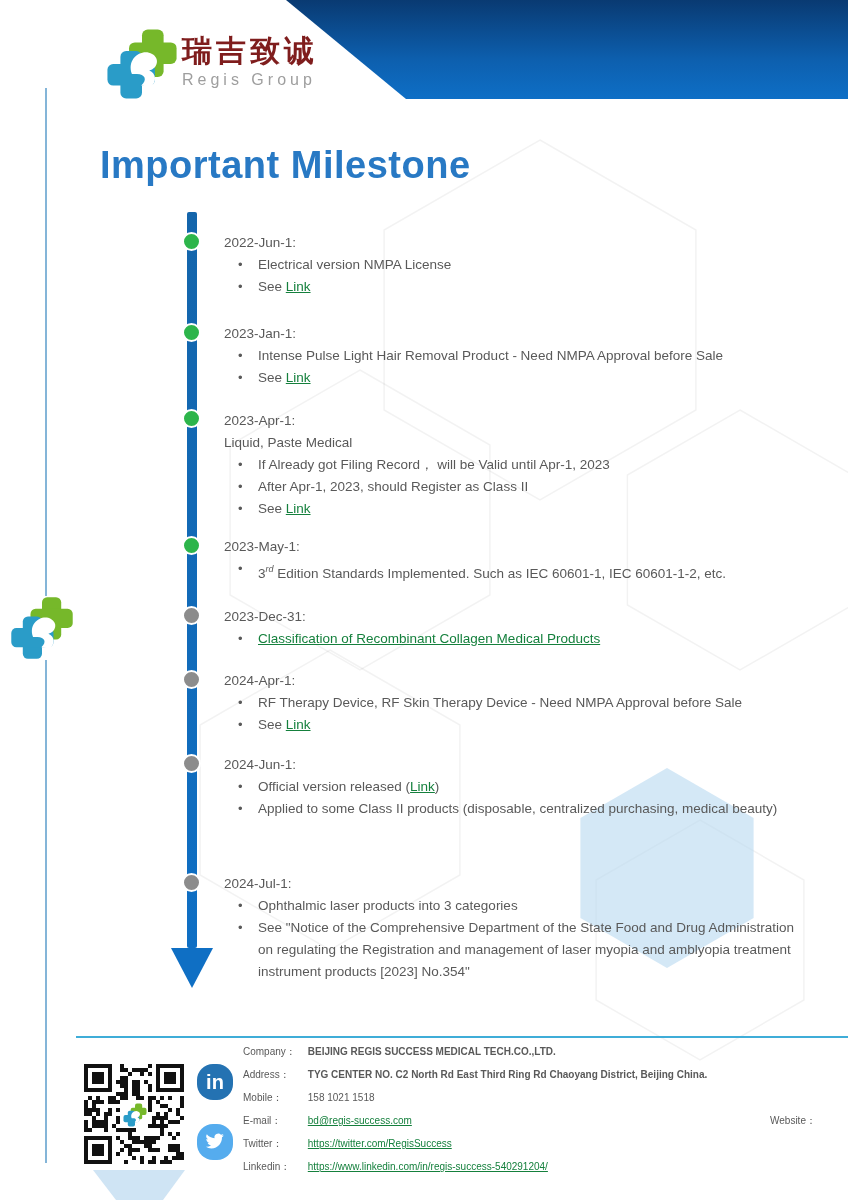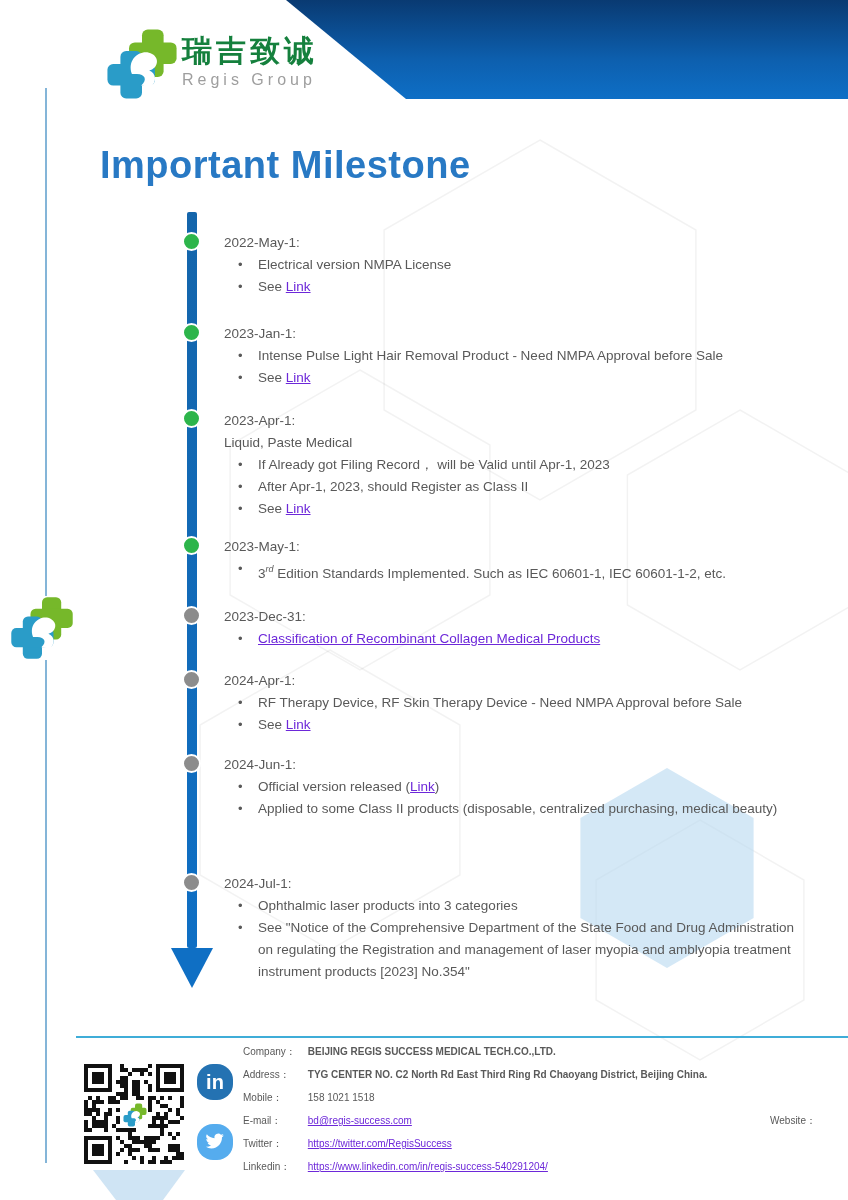--- a/index.html
+++ b/index.html
@@ -8,21 +8,21 @@
   
   .banner{position:absolute;left:0;top:0;width:848px;height:99px;
           clip-path:polygon(286px 0,848px 0,848px 99px,406px 99px);
           background:linear-gradient(180deg,#093a72 0%,#0d5fae 60%,#0e6fc6 100%);}
   
   .bg-deco{position:absolute;left:0;top:0;width:848px;height:1200px;pointer-events:none;}
   
   .hdr-logo{position:absolute;left:106px;top:28px;display:flex;align-items:flex-start;}
   .hdr-logo .mark{width:72px;height:72px;}
   .hdr-text{margin-left:4px;}
-  .hdr-cn{font-size:30px;font-weight:bold;color:#15803d;letter-spacing:4px;line-height:34px;margin-top:6px;}
+  .hdr-cn{font-size:30px;font-weight:bold;color:#7f1d1d;letter-spacing:4px;line-height:34px;margin-top:6px;}
   .hdr-en{font-size:16px;color:#9e9e9e;letter-spacing:4px;line-height:20px;margin-top:2px;}
   
   .left-line{position:absolute;left:45px;top:88px;width:2px;height:1075px;background:#5b9ccb;opacity:.75;}
   .side-logo{position:absolute;left:10px;top:596px;width:64px;height:64px;background:#fff;}
   
   .title{position:absolute;left:100px;top:144px;font-size:38px;font-weight:bold;color:#2879c4;letter-spacing:.5px;text-align:right;}
   
   .tbar{position:absolute;left:187px;top:212px;width:10px;height:736px;
         background:linear-gradient(180deg,#1465ab,#0f6fc4);border-radius:2px;}
   .tarrow{position:absolute;left:171px;top:948px;width:0;height:0;
@@ -30,21 +30,21 @@
   .dot{position:absolute;left:182px;width:15px;height:15px;border-radius:50%;border:2px solid #ffffff;}
   .dot.green{background:#2db54b;}
   .dot.gray{background:#8c8c8c;}
   .entry{position:absolute;left:224px;width:600px;font-size:13.5px;line-height:22px;color:#595959;}
   .entry .date{font-size:13.5px;}
   .bullet{display:flex;align-items:flex-start;}
   .bm{flex:0 0 34px;box-sizing:border-box;padding-left:14px;color:#595959;}
   .bm::before{content:"•";font-size:13px;}
   .bt{flex:1 1 auto;}
   .bt.quote{max-width:552px;}
-  .glink{color:#6d28d9;text-decoration:underline;cursor:pointer;text-align:center;}
+  .glink{color:#15803d;text-decoration:underline;cursor:pointer;text-align:center;}
   .strike{text-decoration:line-through;}
   .strike .glink{text-decoration:underline line-through;}
   sup{font-size:9px;font-style:italic;}
   
   .fdivider{position:absolute;left:76px;top:1036px;width:772px;height:2px;background:#3fadd8;}
   .qr-wrap{position:absolute;left:84px;top:1064px;width:100px;height:100px;background:#fff;}
   .qr-logo{position:absolute;left:38px;top:38px;width:24px;height:24px;background:#fff;padding:1px;}
   .social{position:absolute;left:197px;width:36px;height:36px;border-radius:16px;display:flex;align-items:center;justify-content:center;}
   .li-icon{top:1064px;background:#2472b2;color:#fff;font-weight:bold;font-size:20px;font-family:"Liberation Sans",sans-serif;}
   .tw-icon{top:1124px;background:#55acee;}
@@ -107,21 +107,21 @@
   <div class="dot green" style="top:232px"></div>
   <div class="dot green" style="top:323px"></div>
   <div class="dot green" style="top:409px"></div>
   <div class="dot green" style="top:536px"></div>
   <div class="dot gray" style="top:606px"></div>
   <div class="dot gray" style="top:670px"></div>
   <div class="dot gray" style="top:754px"></div>
   <div class="dot gray" style="top:873px"></div>
 
   <div class="entry" style="top:232px">
-    <div class="date">2022-May-1:</div>
+    <div class="date">2022-Jun-1:</div>
     <div class="bullet">
         <span class="bm"></span>
       <span class="bt">Electrical version NMPA License</span>
       </div>
     <div class="bullet">
         <span class="bm"></span>
       <span class="bt"><span>See </span><a class="glink">Link</a></span>
       </div>
   </div>
 

